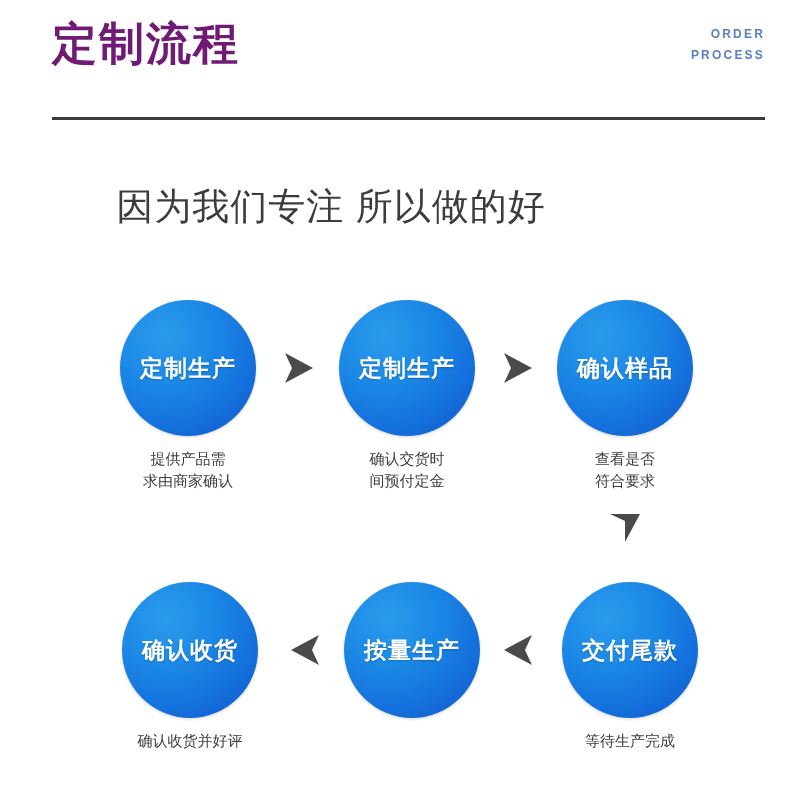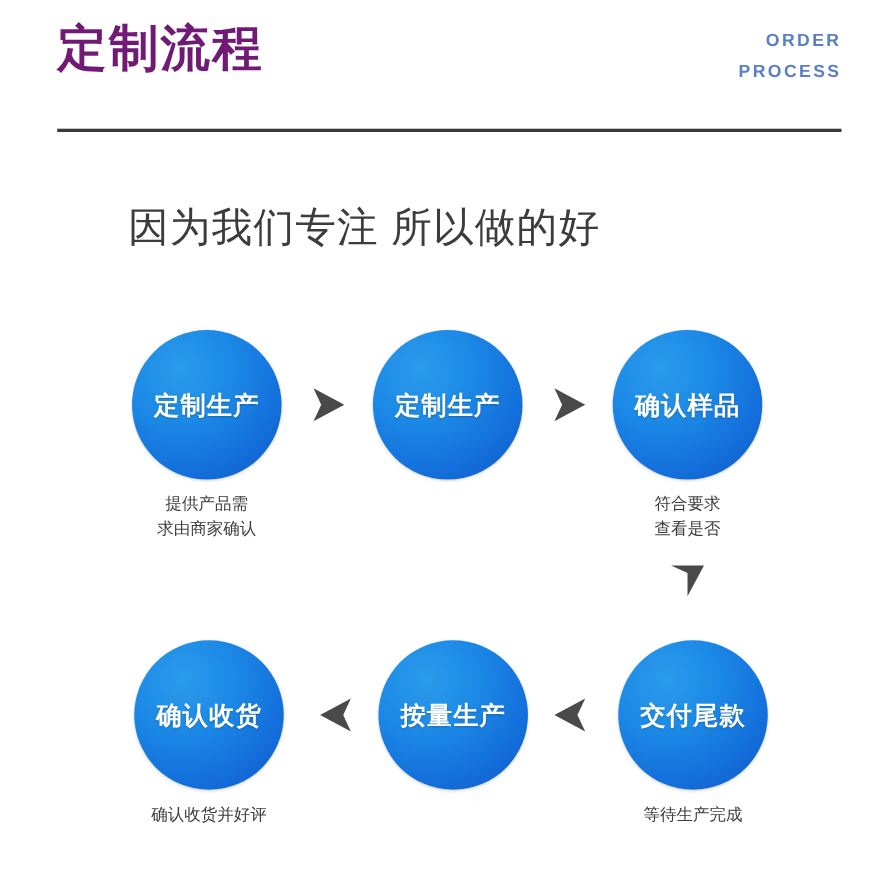--- a/index.html
+++ b/index.html
@@ -33,21 +33,21 @@
     letter-spacing: 2px;
     line-height: 1.15;
     white-space: nowrap;
   }
   .header-sub {
     position: absolute;
     right: 35px;
     top: 24px;
     text-align: right;
     color: #5a7fc4;
-    font-size: 16px;
+    font-size: 12px;
     font-weight: bold;
     letter-spacing: 2.2px;
     line-height: 1.75;
   }
   .header-sub div {
     white-space: nowrap;
   }
   .header-rule {
     position: absolute;
     left: 52px;
@@ -153,35 +153,39 @@
   <div class="arrow" style="left:277px; top:347px;">
     <svg viewBox="0 0 42 42" xmlns="http://www.w3.org/2000/svg">
       <path d="M8 6 L36 21 L8 36 L15 21 Z" fill="#4a4a4a"></path>
     </svg>
   </div>
 
   <div class="node" style="left:339px; top:300px;">
     <div class="node-circle">
       <span class="node-label">定制生产</span>
     </div>
+    <div class="node-caption">
+      <div>确认交货时</div>
+      <div>间预付定金</div>
+    </div>
   </div>
 
   <div class="arrow" style="left:496px; top:347px;">
     <svg viewBox="0 0 42 42" xmlns="http://www.w3.org/2000/svg">
       <path d="M8 6 L36 21 L8 36 L15 21 Z" fill="#4a4a4a"></path>
     </svg>
   </div>
 
   <div class="node" style="left:557px; top:300px;">
     <div class="node-circle">
       <span class="node-label">确认样品</span>
     </div>
     <div class="node-caption">
+      <div>查看是否</div>
       <div>符合要求</div>
-      <div>查看是否</div>
     </div>
   </div>
 
   <div class="arrow" style="left:604px; top:506px;">
     <svg viewBox="0 0 42 42" xmlns="http://www.w3.org/2000/svg">
       <path d="M6 8 L36 8 L21 36 L21 15 Z" fill="#4a4a4a"></path>
     </svg>
   </div>
 
   <div class="node" style="left:562px; top:582px;">

